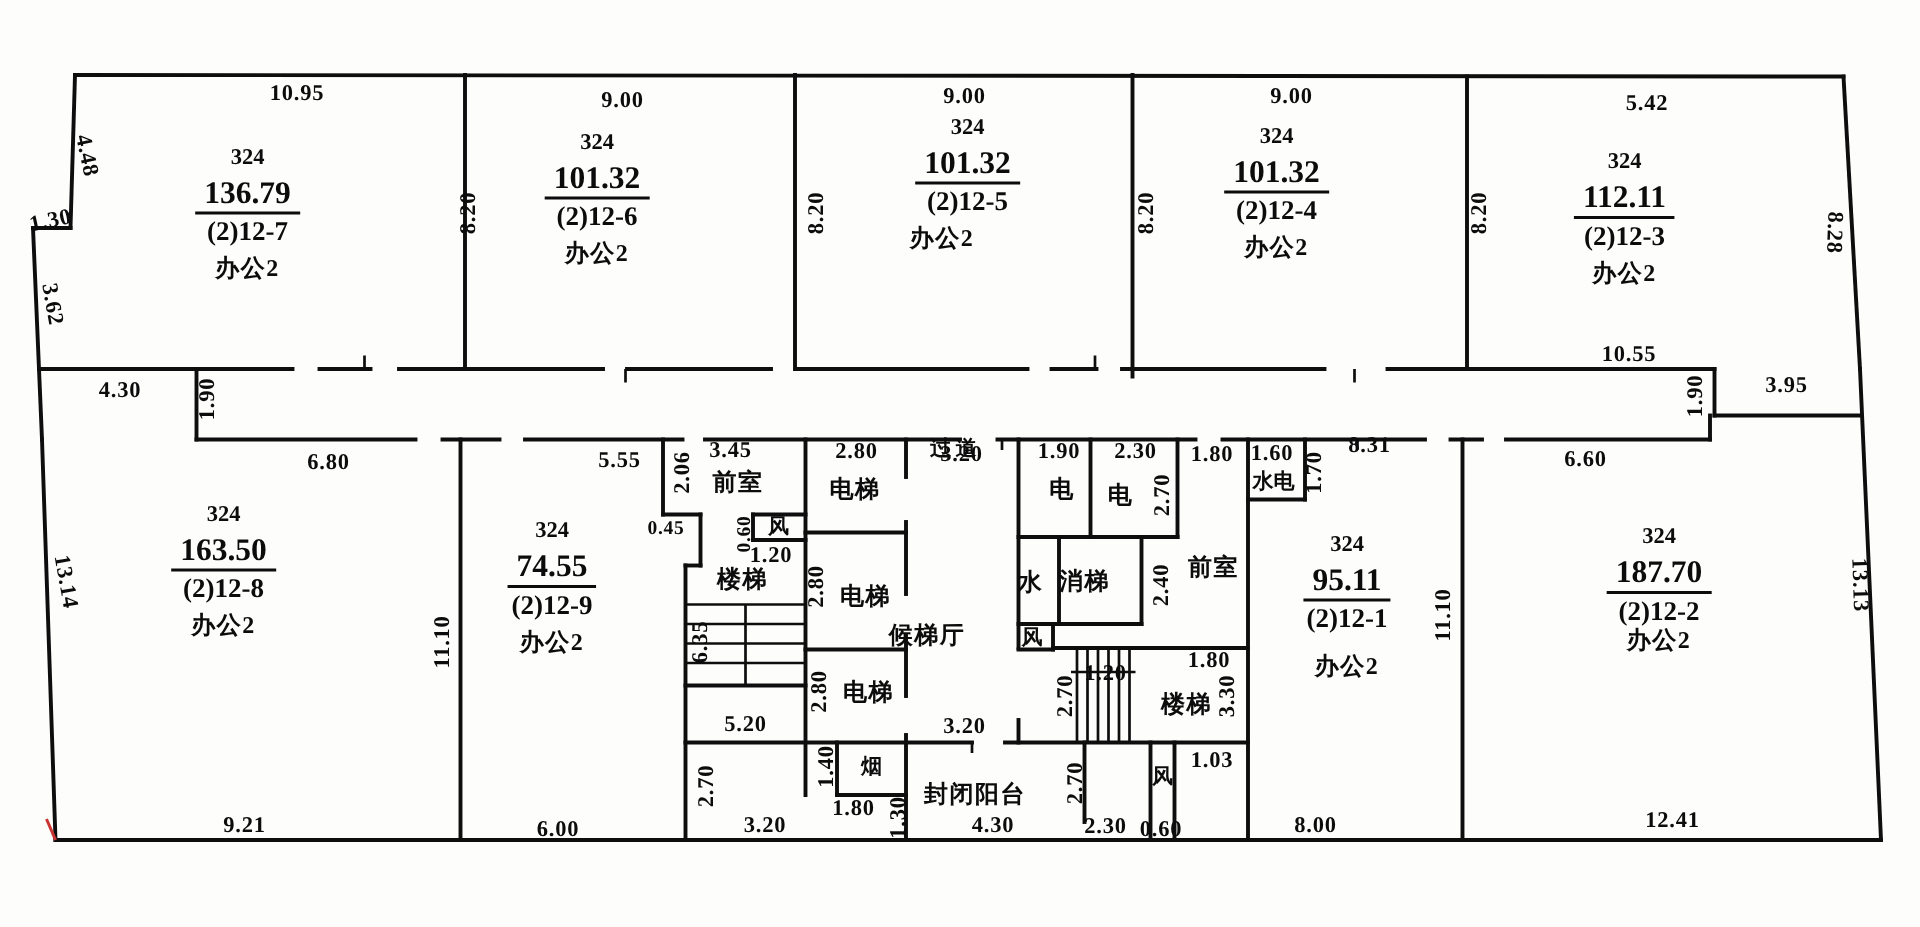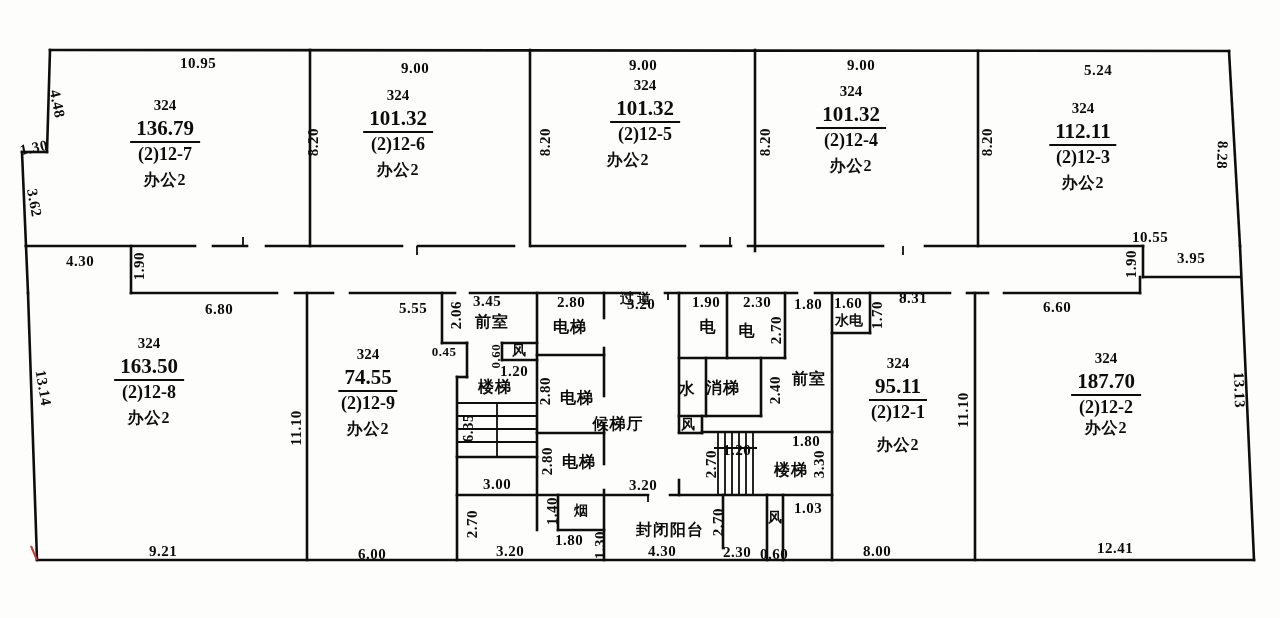--- a/index.html
+++ b/index.html
@@ -189,39 +189,39 @@
   <div class="code">(2)12-2</div>
   <div class="use" style="margin-top:4px;">办公2</div>
 </div>
 
 <div class="lbl big" style="left:637px;top:267px;">过道</div>
 
 <div class="lbl" style="left:170px;top:63px;margin-left:28px;">10.95</div>
 <div class="lbl" style="left:415px;top:68px;">9.00</div>
 <div class="lbl" style="left:643px;top:65px;">9.00</div>
 <div class="lbl" style="left:861px;top:65px;">9.00</div>
-<div class="lbl" style="left:1098px;top:70px;">5.24</div>
+<div class="lbl" style="left:1098px;top:70px;">5.42</div>
 
 <div class="lbl r90" style="left:313px;top:142px;">8.20</div>
 <div class="lbl r90" style="left:545px;top:142px;">8.20</div>
 <div class="lbl r90" style="left:765px;top:142px;">8.20</div>
 <div class="lbl r90" style="left:987px;top:142px;">8.20</div>
 <div class="lbl" style="left:1222px;top:155px;transform:translate(-50%,-50%) rotate(92deg);">8.28</div>
 
 <div class="lbl" style="left:57px;top:104px;transform:translate(-50%,-50%) rotate(78deg);">4.48</div>
 <div class="lbl" style="left:34px;top:148px;transform:translate(-50%,-50%) rotate(-12deg);">1.30</div>
 <div class="lbl" style="left:34px;top:203px;transform:translate(-50%,-50%) rotate(80deg);">3.62</div>
 <div class="lbl" style="left:43px;top:388px;transform:translate(-50%,-50%) rotate(80deg);">13.14</div>
 <div class="lbl" style="left:1239px;top:390px;transform:translate(-50%,-50%) rotate(88deg);">13.13</div>
 
 <div class="lbl" style="left:80px;top:261px;">4.30</div>
 <div class="lbl r90" style="left:139px;top:266px;">1.90</div>
 <div class="lbl" style="left:219px;top:309px;">6.80</div>
 <div class="lbl" style="left:377px;top:308px;margin-left:36px;">5.55</div>
-<div class="lbl" style="left:1150px;top:237px;text-align:center;">10.55</div>
+<div class="lbl" style="left:1086px;top:237px;text-align:center;">10.55</div>
 <div class="lbl r90" style="left:1131px;top:264px;">1.90</div>
 <div class="lbl" style="left:1191px;top:258px;">3.95</div>
 
 <div class="lbl r90" style="left:296px;top:428px;">11.10</div>
 <div class="lbl r90" style="left:963px;top:410px;">11.10</div>
 
 <div class="lbl" style="left:163px;top:551px;">9.21</div>
 <div class="lbl" style="left:372px;top:554px;">6.00</div>
 <div class="lbl" style="left:510px;top:551px;">3.20</div>
 <div class="lbl" style="left:662px;top:551px;">4.30</div>
@@ -229,21 +229,21 @@
 <div class="lbl" style="left:774px;top:554px;">0.60</div>
 <div class="lbl" style="left:877px;top:551px;">8.00</div>
 <div class="lbl" style="left:1115px;top:548px;">12.41</div>
 
 <div class="lbl" style="left:487px;top:301px;">3.45</div>
 <div class="lbl r90" style="left:456px;top:315px;">2.06</div>
 <div class="lbl sm" style="left:444px;top:352px;">0.45</div>
 <div class="lbl r90 sm" style="left:496px;top:356px;">0.60</div>
 <div class="lbl" style="left:514px;top:371px;">1.20</div>
 <div class="lbl r90" style="left:468px;top:428px;">6.35</div>
-<div class="lbl" style="left:497px;top:484px;">3.00</div>
+<div class="lbl" style="left:497px;top:484px;">5.20</div>
 <div class="lbl r90" style="left:472px;top:524px;">2.70</div>
 
 <div class="lbl" style="left:571px;top:302px;">2.80</div>
 <div class="lbl r90" style="left:545px;top:391px;">2.80</div>
 <div class="lbl r90" style="left:547px;top:461px;">2.80</div>
 <div class="lbl r90" style="left:552px;top:511px;">1.40</div>
 <div class="lbl" style="left:569px;top:540px;">1.80</div>
 <div class="lbl r90" style="left:600px;top:545px;">1.30</div>
 
 <div class="lbl" style="left:641px;top:304px;">3.20</div>
@@ -275,15 +275,15 @@
 <div class="lbl room" style="left:618px;top:424px;">候梯厅</div>
 <div class="lbl room" style="left:708px;top:327px;">电</div>
 <div class="lbl room" style="left:747px;top:331px;">电</div>
 <div class="lbl room" style="left:687px;top:389px;">水</div>
 <div class="lbl room" style="left:723px;top:388px;">消梯</div>
 <div class="lbl room" style="left:809px;top:379px;">前室</div>
 <div class="lbl room-sm" style="left:519px;top:351px;">风</div>
 <div class="lbl room-sm" style="left:688px;top:425px;">风</div>
 <div class="lbl room-sm" style="left:775px;top:518px;">风</div>
 <div class="lbl room-sm" style="left:581px;top:511px;">烟</div>
-<div class="lbl room" style="left:650px;top:530px;margin-left:20px;">封闭阳台</div>
+<div class="lbl room" style="left:650px;top:530px;">封闭阳台</div>
 <div class="lbl room-sm" style="left:849px;top:321px;">水电</div>
 </div>
 
 </body></html>

